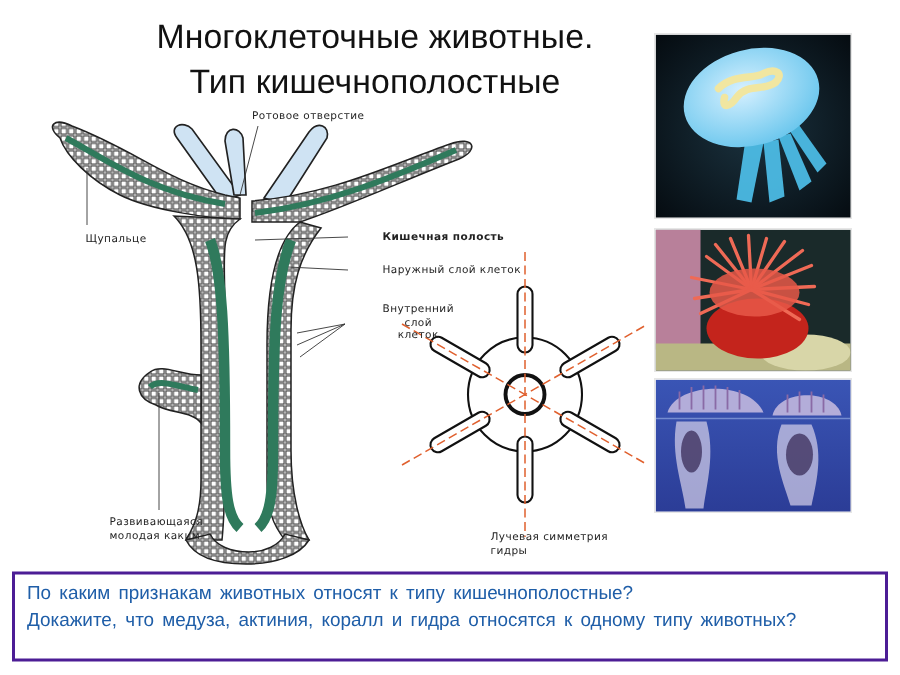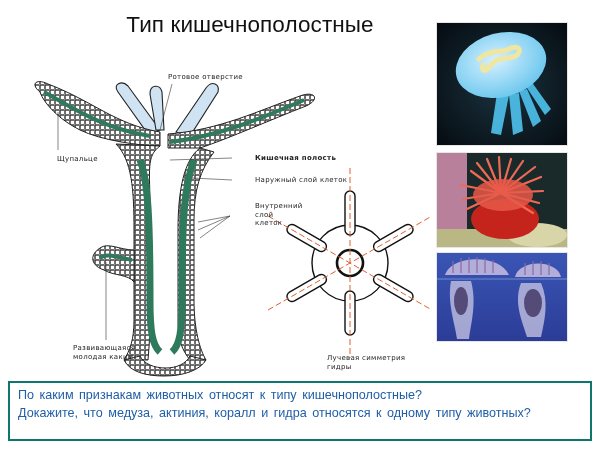--- a/index.html
+++ b/index.html
@@ -18,31 +18,32 @@
   .lbl {
     position: absolute; font-family: "DejaVu Sans", sans-serif;
     font-size: 7px; color: #222; line-height: 8.5px; letter-spacing: 0.3px; white-space: nowrap; padding-left: 21px;
   }
 
   .photo { position: absolute; left: 436px; width: 132px; border: 1px solid #e6e6e6; overflow: hidden; }
   .photo svg { display: block; }
 
   .question-box {
     position: absolute; left: 8px; top: 381px; width: 584px; height: 60px;
-    border: 2px solid #0f766e; background: #fff; padding: 4px 8px;
+    border: 2px solid #4c1d95; background: #fff; padding: 4px 8px;
   }
   .q-line {
     font-family: "Liberation Sans", sans-serif; font-size: 12.6px; line-height: 17.5px;
     color: #1f5ea8; white-space: nowrap; word-spacing: 2px;
   }
 </style>
 </head>
 <body>
 
 <div class="slide-title">
+  <div>Многоклеточные  животные.</div>
   <div>Тип  кишечнополостные</div>
 </div>
 
 <div class="diagram">
   <svg width="440" height="320" viewBox="0 60 440 320">
     <defs>
       <pattern id="cells" width="5" height="5" patternUnits="userSpaceOnUse">
         <rect width="5" height="5" fill="#fff"></rect>
         <rect x="0.6" y="0.6" width="3.8" height="3.8" fill="none" stroke="#333" stroke-width="0.7"></rect>
       </pattern>
@@ -102,21 +103,21 @@
         <line x1="-82" y1="-47" x2="82" y2="47"></line>
         <line x1="-82" y1="47" x2="82" y2="-47"></line>
       </g>
     </g>
   </svg>
 
   <div class="lbl" style="left:147px; top:13px;">Ротовое отверстие</div>
   <div class="lbl" style="left:36px; top:95px;">Щупальце</div>
   <div class="lbl" style="left:234px; top:94px;font-weight:bold;">Кишечная полость</div>
   <div class="lbl" style="left:234px; top:116px;">Наружный слой клеток</div>
-  <div class="lbl" style="left:234px; top:142px;">
+  <div class="lbl" style="left:234px; top:142px;text-align:center;">
     <div>Внутренний</div>
     <div>слой</div>
     <div>клеток</div>
   </div>
   <div class="lbl" style="left:52px; top:284px;">
     <div>Развивающаяся</div>
     <div>молодая каким</div>
   </div>
   <div class="lbl" style="left:306px; top:294px; text-align:left; width:90px;">
     <div>Лучевая симметрия</div>

